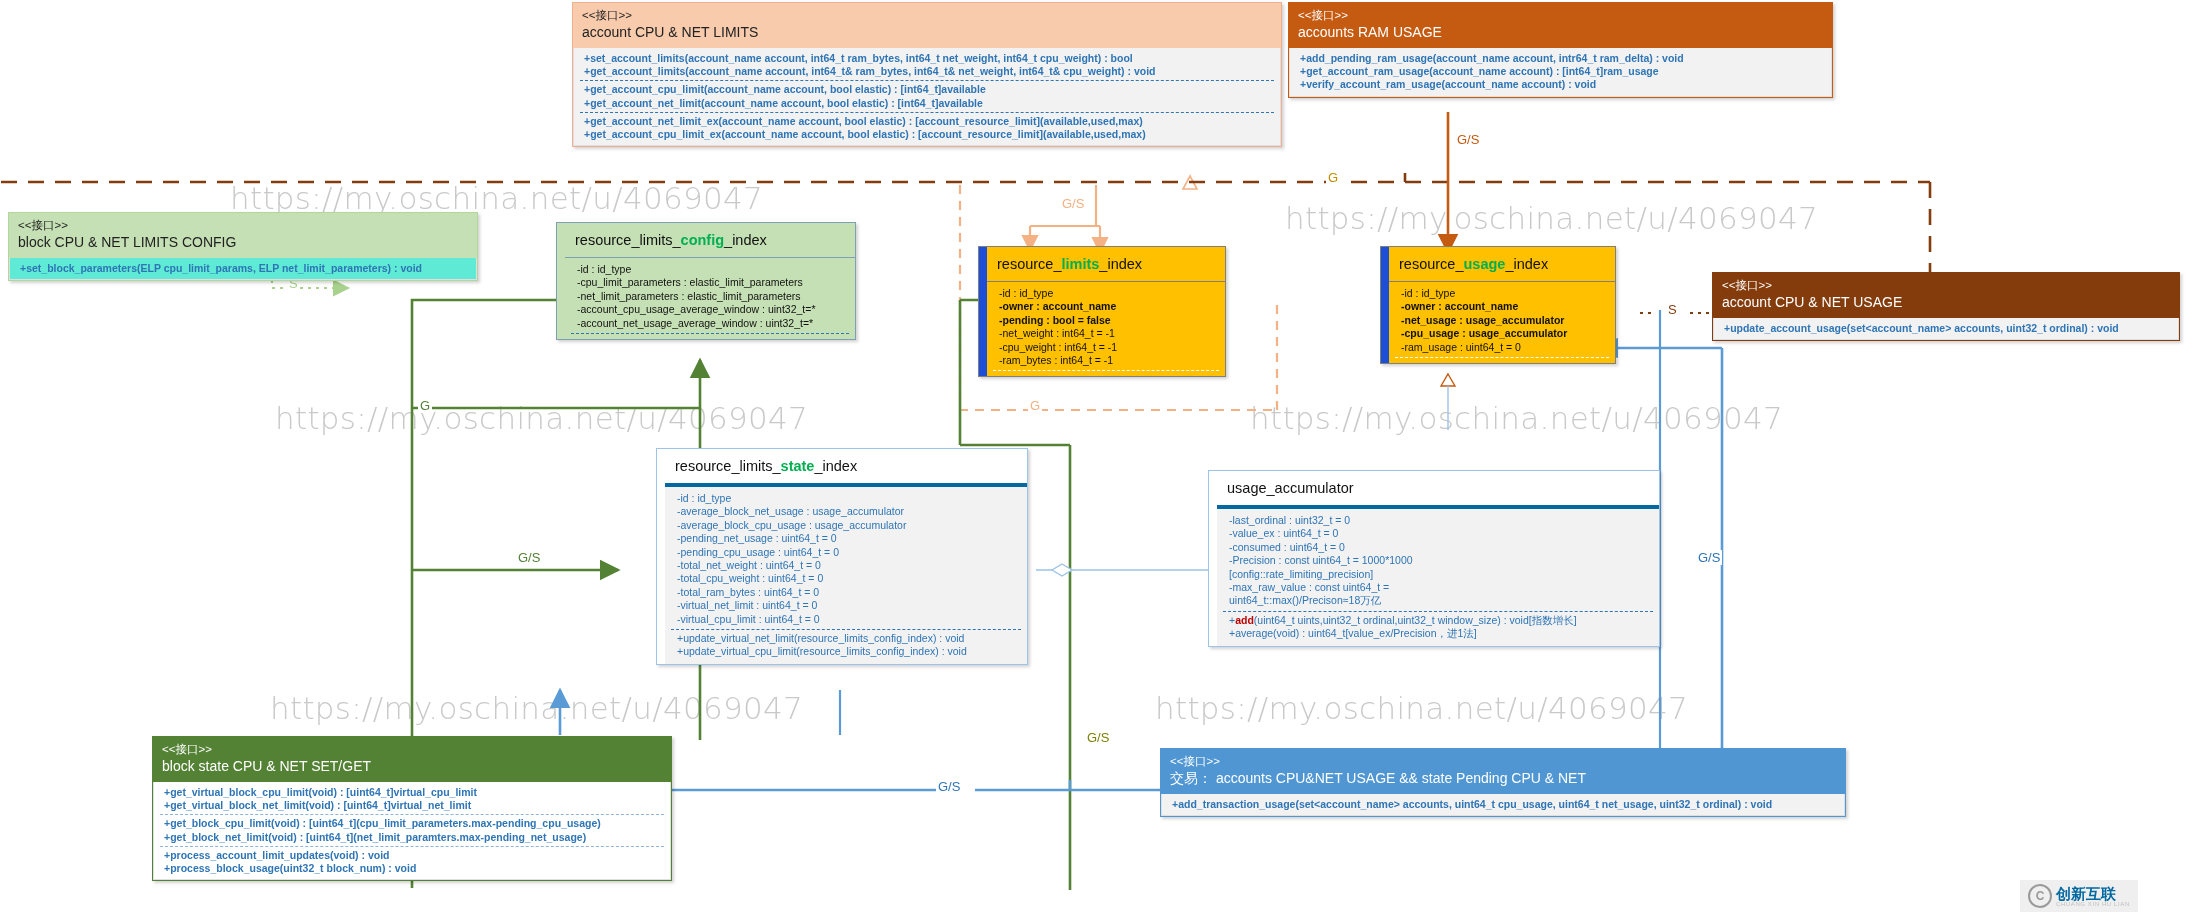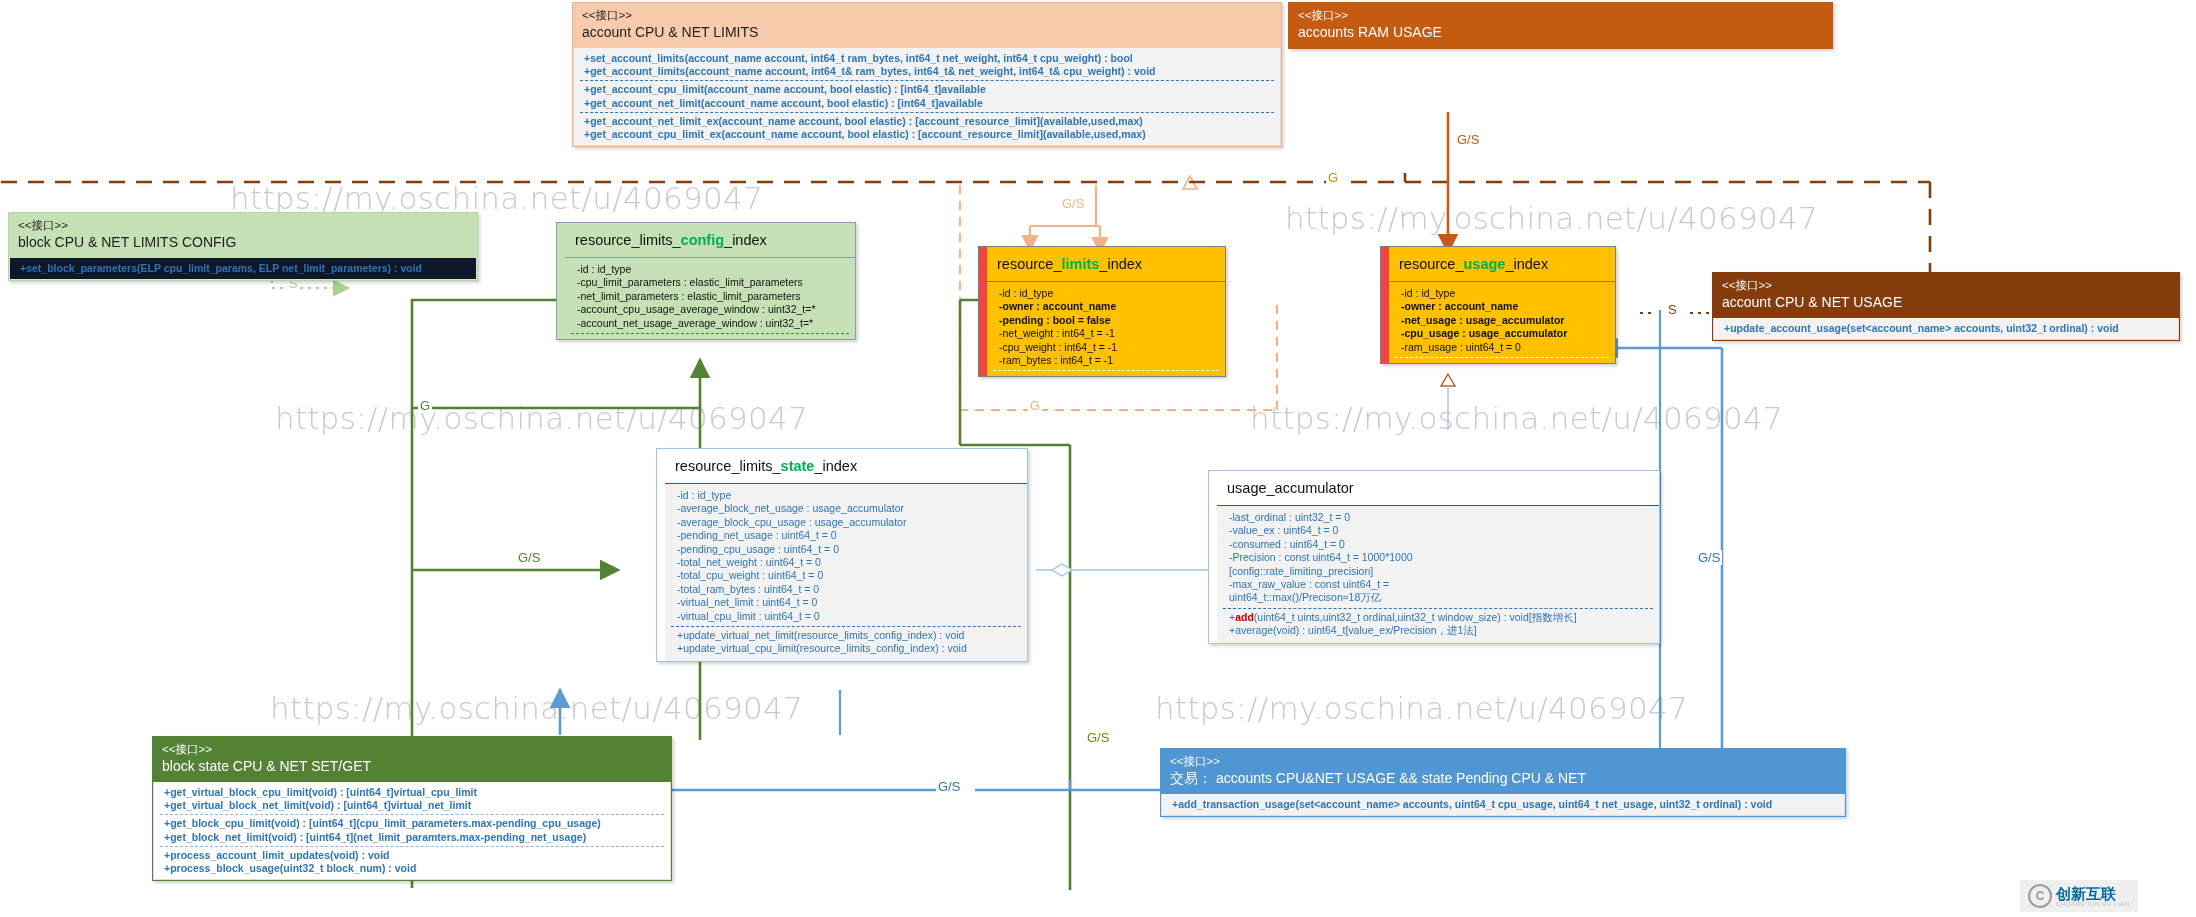--- a/index.html
+++ b/index.html
@@ -26,21 +26,21 @@
   .iface-orange .body .ln{color:#2e75b6;}
   .iface-orange .sep{border-top:1px dashed #2e75b6;}
 
   .iface-darkorange .hdr{background:#c55a11;color:#fff;}
   .iface-darkorange{border:1px solid #c55a11;}
   .iface-darkorange .body{border:1px solid #dfdfdf;border-top:none;}
   .iface-darkorange .body .ln{color:#2e75b6;}
 
   .iface-lightgreen .hdr{background:#c5e0b4;color:#222;}
   .iface-lightgreen{border:1px solid #b3d69c;}
-  .iface-lightgreen .body{border:1px solid #dfdfdf;border-top:none;background:#0f172a;}
+  .iface-lightgreen .body{border:1px solid #dfdfdf;border-top:none;background:#5eead4;}
   .iface-lightgreen .body .ln{color:#2e75b6;}
 
   .iface-brown .hdr{background:#843c0c;color:#fff;}
   .iface-brown{border:1px solid #843c0c;}
   .iface-brown .body{border:1px solid #dfdfdf;border-top:none;}
   .iface-brown .body .ln{color:#2e75b6;}
 
   .iface-darkgreen .hdr{background:#548235;color:#fff;}
   .iface-darkgreen{border:1px solid #548235;}
   .iface-darkgreen .body{border:1px solid #dfdfdf;border-top:none;background:#fff;}
@@ -58,28 +58,28 @@
   .cls .attrs .ln{font-size:10.5px;line-height:13.4px;white-space:nowrap;padding:0 4px 0 12px;}
   .hl{color:#00b050;font-weight:bold;}
   .b{font-weight:bold;}
 
   .cls-green{border:1px solid #7f9fb5;background:#c5e0b4;}
   .cls-green .ttl{background:#c5e0b4;color:#111;border-bottom:1px solid #7f9fb5;}
   .cls-green .attrs{background:#c5e0b4;}
   .cls-green .attrs .ln{color:#111;}
   .cls-green .dsep{border-top:1px dashed #2e75b6;margin:3px 6px 0 6px;}
 
-  .cls-yellow{border:1px solid #7f7f7f;background:#ef4444;}
+  .cls-yellow{border:1px solid #7f7f7f;background:#1d4ed8;}
   .cls-yellow .ttl{background:#ffc000;color:#111;border-bottom:1px solid #7f7f7f;}
   .cls-yellow .attrs{background:#ffc000;}
   .cls-yellow .attrs .ln{color:#111;}
   .cls-yellow .dsep{border-top:1px dashed #ffffff;margin:3px 6px 0 6px;}
 
   .cls-white{border:1px solid #9dc3e6;background:#fff;}
-  .cls-white .ttl{background:#fff;color:#111;border-bottom:1px solid #0369a1;}
+  .cls-white .ttl{background:#fff;color:#111;border-bottom:4px solid #0369a1;}
   .cls-white .attrs{background:#f2f2f2;}
   .cls-white .attrs .ln{color:#2e75b6;}
   .cls-white .dsep{border-top:1px dashed #2e75b6;margin:3px 6px 2px 6px;}
   .cls-white .attrs .ln.meth{color:#2e75b6;}
   .red{color:#c00000;font-weight:bold;}
   .lbl{position:absolute;font-size:13px;font-family:"Liberation Sans",sans-serif;background:#fff;
        padding:0 2px;white-space:nowrap;}
 
   .logo{position:absolute;background:#efefef;display:flex;align-items:center;gap:4px;padding:4px 8px;}
   .logo .mark{width:20px;height:20px;border-radius:50%;border:2.5px solid #9a9a9a;color:#9a9a9a;
@@ -203,20 +203,25 @@
       <div class="ln">+get_account_net_limit_ex(account_name account, bool elastic) : [account_resource_limit](available,used,max)</div>
       <div class="ln">+get_account_cpu_limit_ex(account_name account, bool elastic) : [account_resource_limit](available,used,max)</div>
     </div>
   </div>
 
   <div class="uml iface-darkorange" style="left:1288px;top:2px;width:545px;">
     <div class="hdr">
       <div class="stereo">&lt;&lt;接口&gt;&gt;</div>
       <div class="nm">accounts RAM USAGE</div>
     </div>
+    <div class="body">
+      <div class="ln">+add_pending_ram_usage(account_name account, intr64_t ram_delta) : void</div>
+      <div class="ln">+get_account_ram_usage(account_name account) : [int64_t]ram_usage</div>
+      <div class="ln">+verify_account_ram_usage(account_name account) : void</div>
+    </div>
   </div>
 
   <div class="uml iface-lightgreen" style="left:8px;top:212px;width:470px;">
     <div class="hdr">
       <div class="stereo">&lt;&lt;接口&gt;&gt;</div>
       <div class="nm">block CPU &amp; NET LIMITS CONFIG</div>
     </div>
     <div class="body">
       <div class="ln">+set_block_parameters(ELP cpu_limit_params, ELP net_limit_parameters) : void</div>
     </div>

